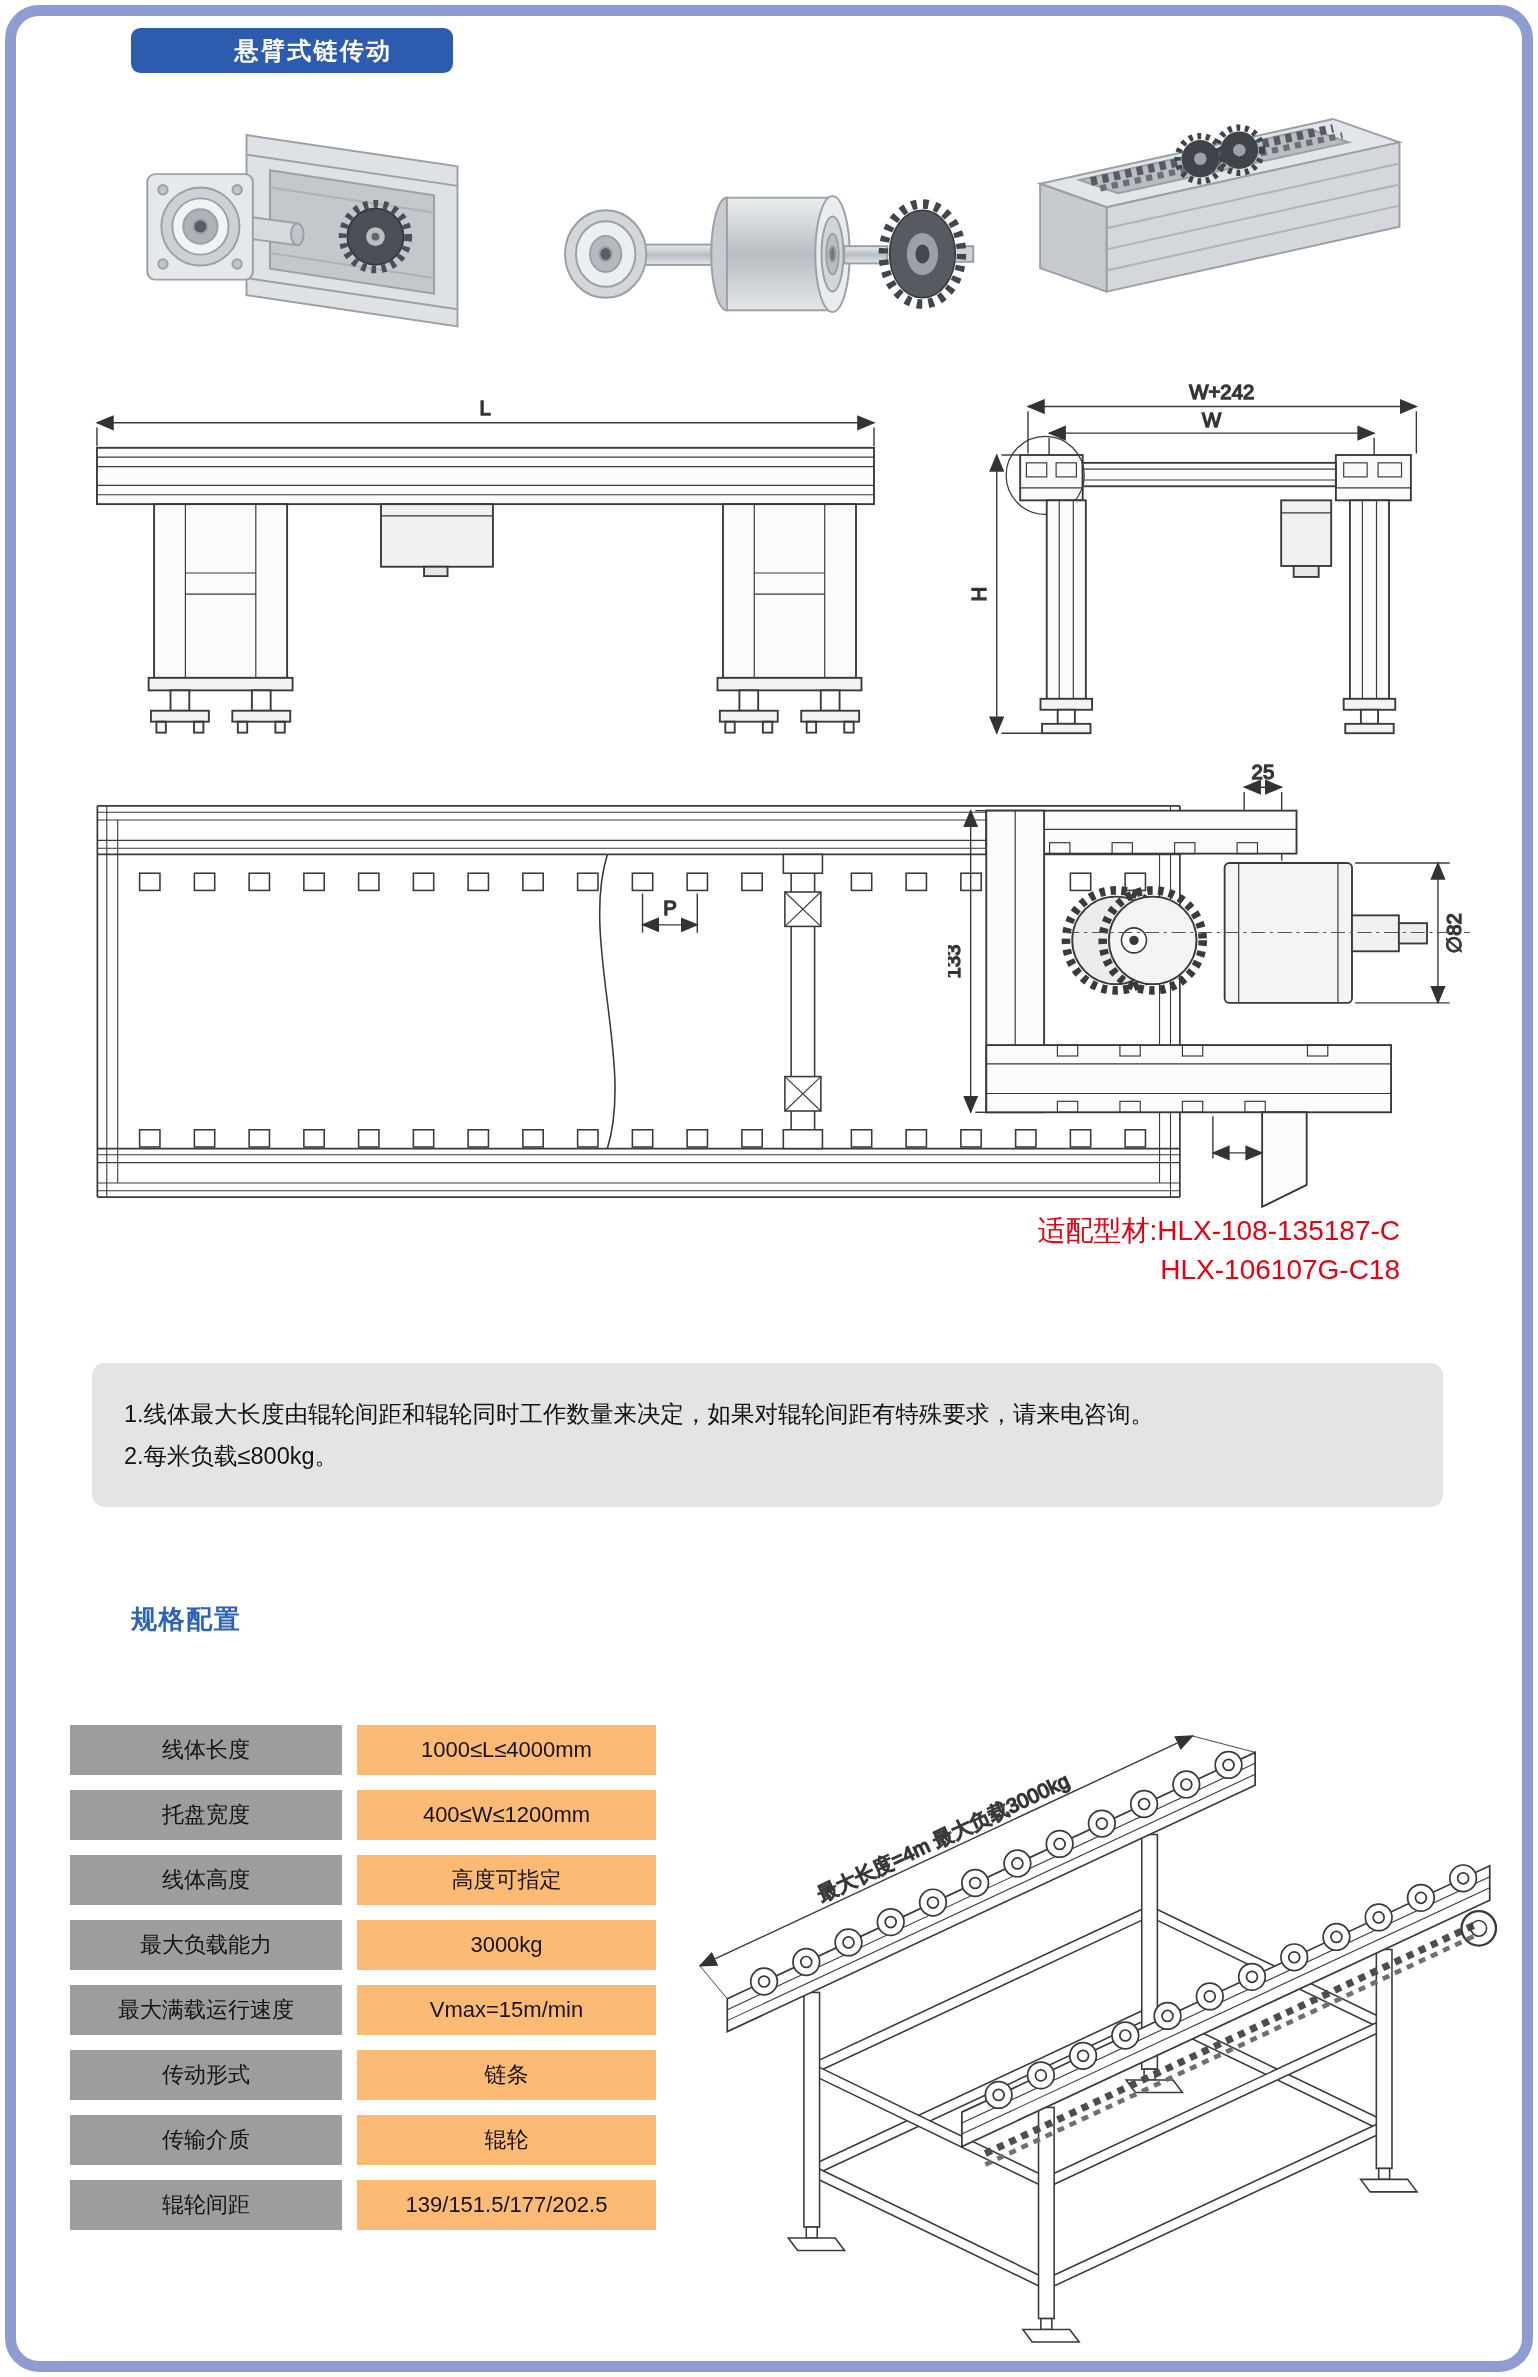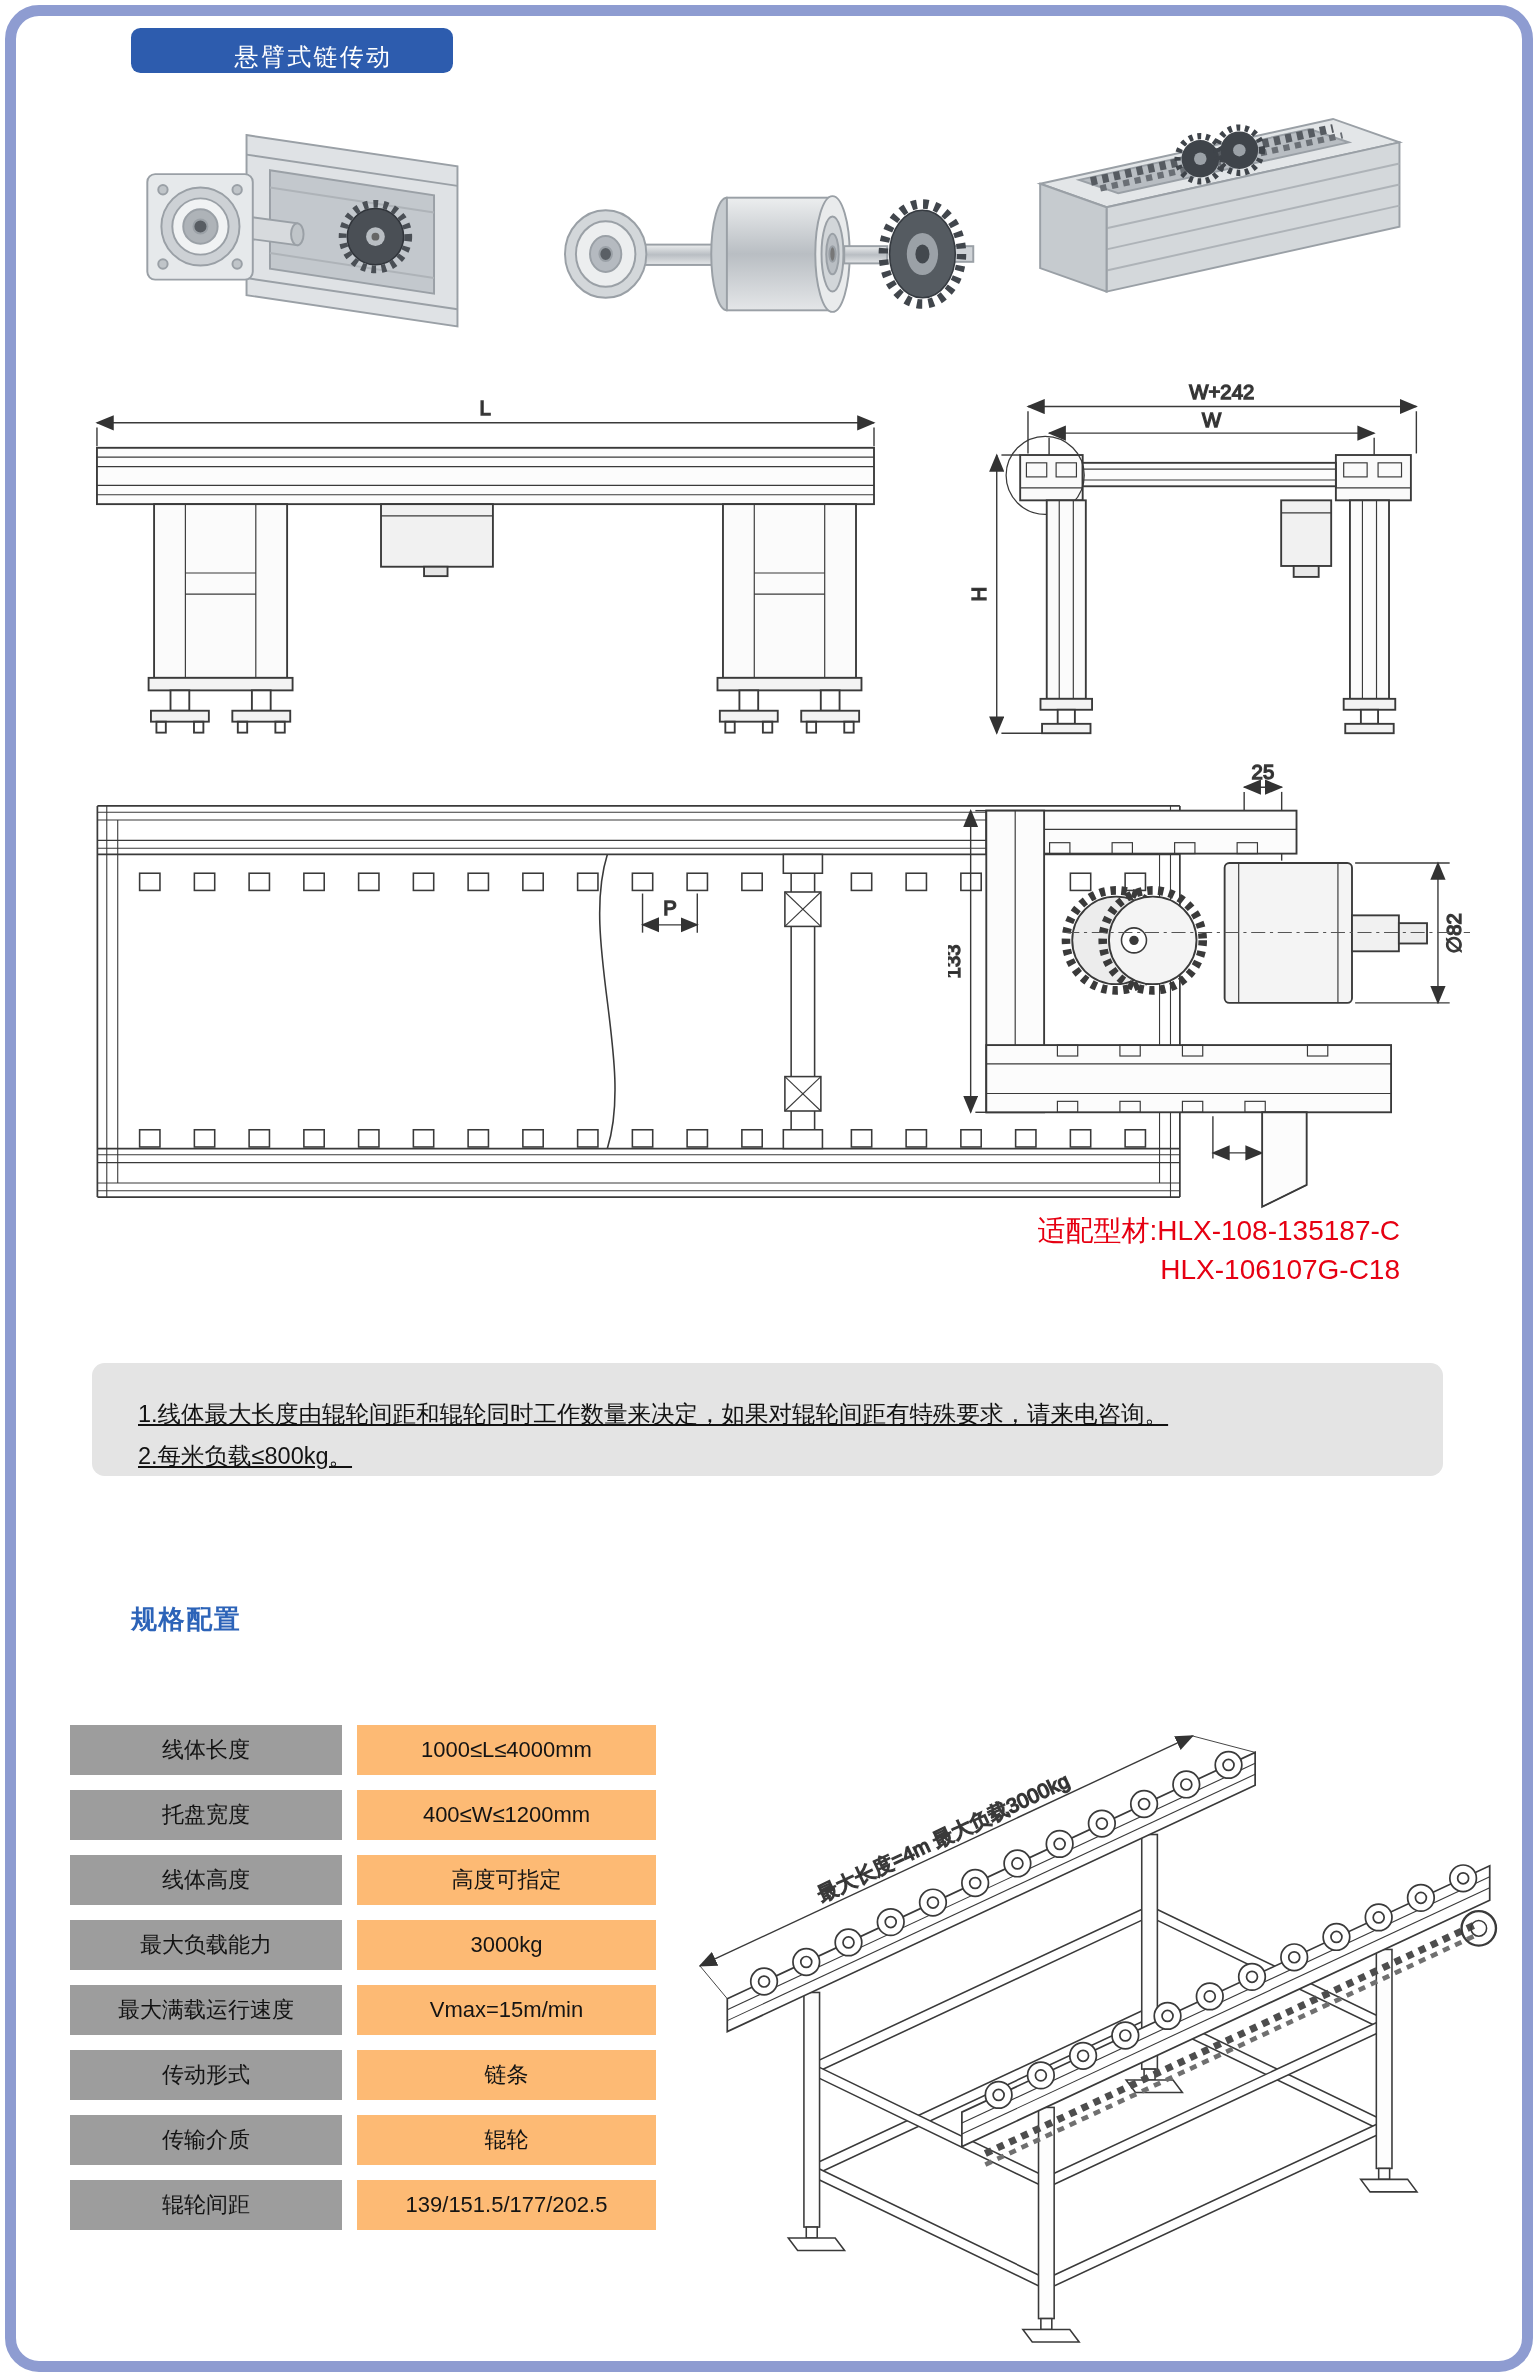--- a/index.html
+++ b/index.html
@@ -7,37 +7,37 @@
   body { position:relative; font-family:"Liberation Sans","DejaVu Sans",sans-serif; overflow:hidden; }
 
   .frame-overlay {
     position:absolute; inset:4.7px; border:11px solid #8e9cd1; border-radius:34px;
     pointer-events:none; z-index:50;
   }
 
   .badge {
     position:absolute; left:131px; top:28px; width:322px; height:45px;
     background:#2d5cae; border-radius:9.4px; color:#ffffff;
-    font-size:24px; font-weight:normal; letter-spacing:2.3px;
-    display:flex; align-items:flex-end; justify-content:center;padding-left:43px;
+    font-size:24px; font-weight:bold; letter-spacing:2.3px;
+    display:flex; align-items:center; justify-content:center;padding-left:43px;
   }
 
   .abs { position:absolute; }
 
   svg text { font-family:"Liberation Sans","DejaVu Sans",sans-serif; font-size:26px; fill:#1b1b1b; }
 
   .compat {
     position:absolute; left:860px; top:1211px; width:540px;
     text-align:right; color:#e60012; font-size:28px; line-height:39px;
   }
 
   .notes {
-    position:absolute; left:92px; top:1363px; width:1351px; height:113px;
-    background:#e4e4e4; border-radius:12.5px; padding:30px 46px;
-    font-size:23.5px; line-height:42px; color:#121212;text-decoration:underline;
+    position:absolute; left:92px; top:1363px; width:1351px; height:144px;
+    background:#e4e4e4; border-radius:12.5px; padding:30px 32px;
+    font-size:23.5px; line-height:42px; color:#121212;
   }
 
   .spec-title {
     position:absolute; left:131px; top:1602px;
     font-size:26px; font-weight:bold; color:#2c63b8; letter-spacing:1.6px;
   }
 
   .spec-table {
     position:absolute; left:70px; top:1709px; width:492px;
     display:grid; grid-template-columns:272px 299px; gap:15px;margin-top:16px;

